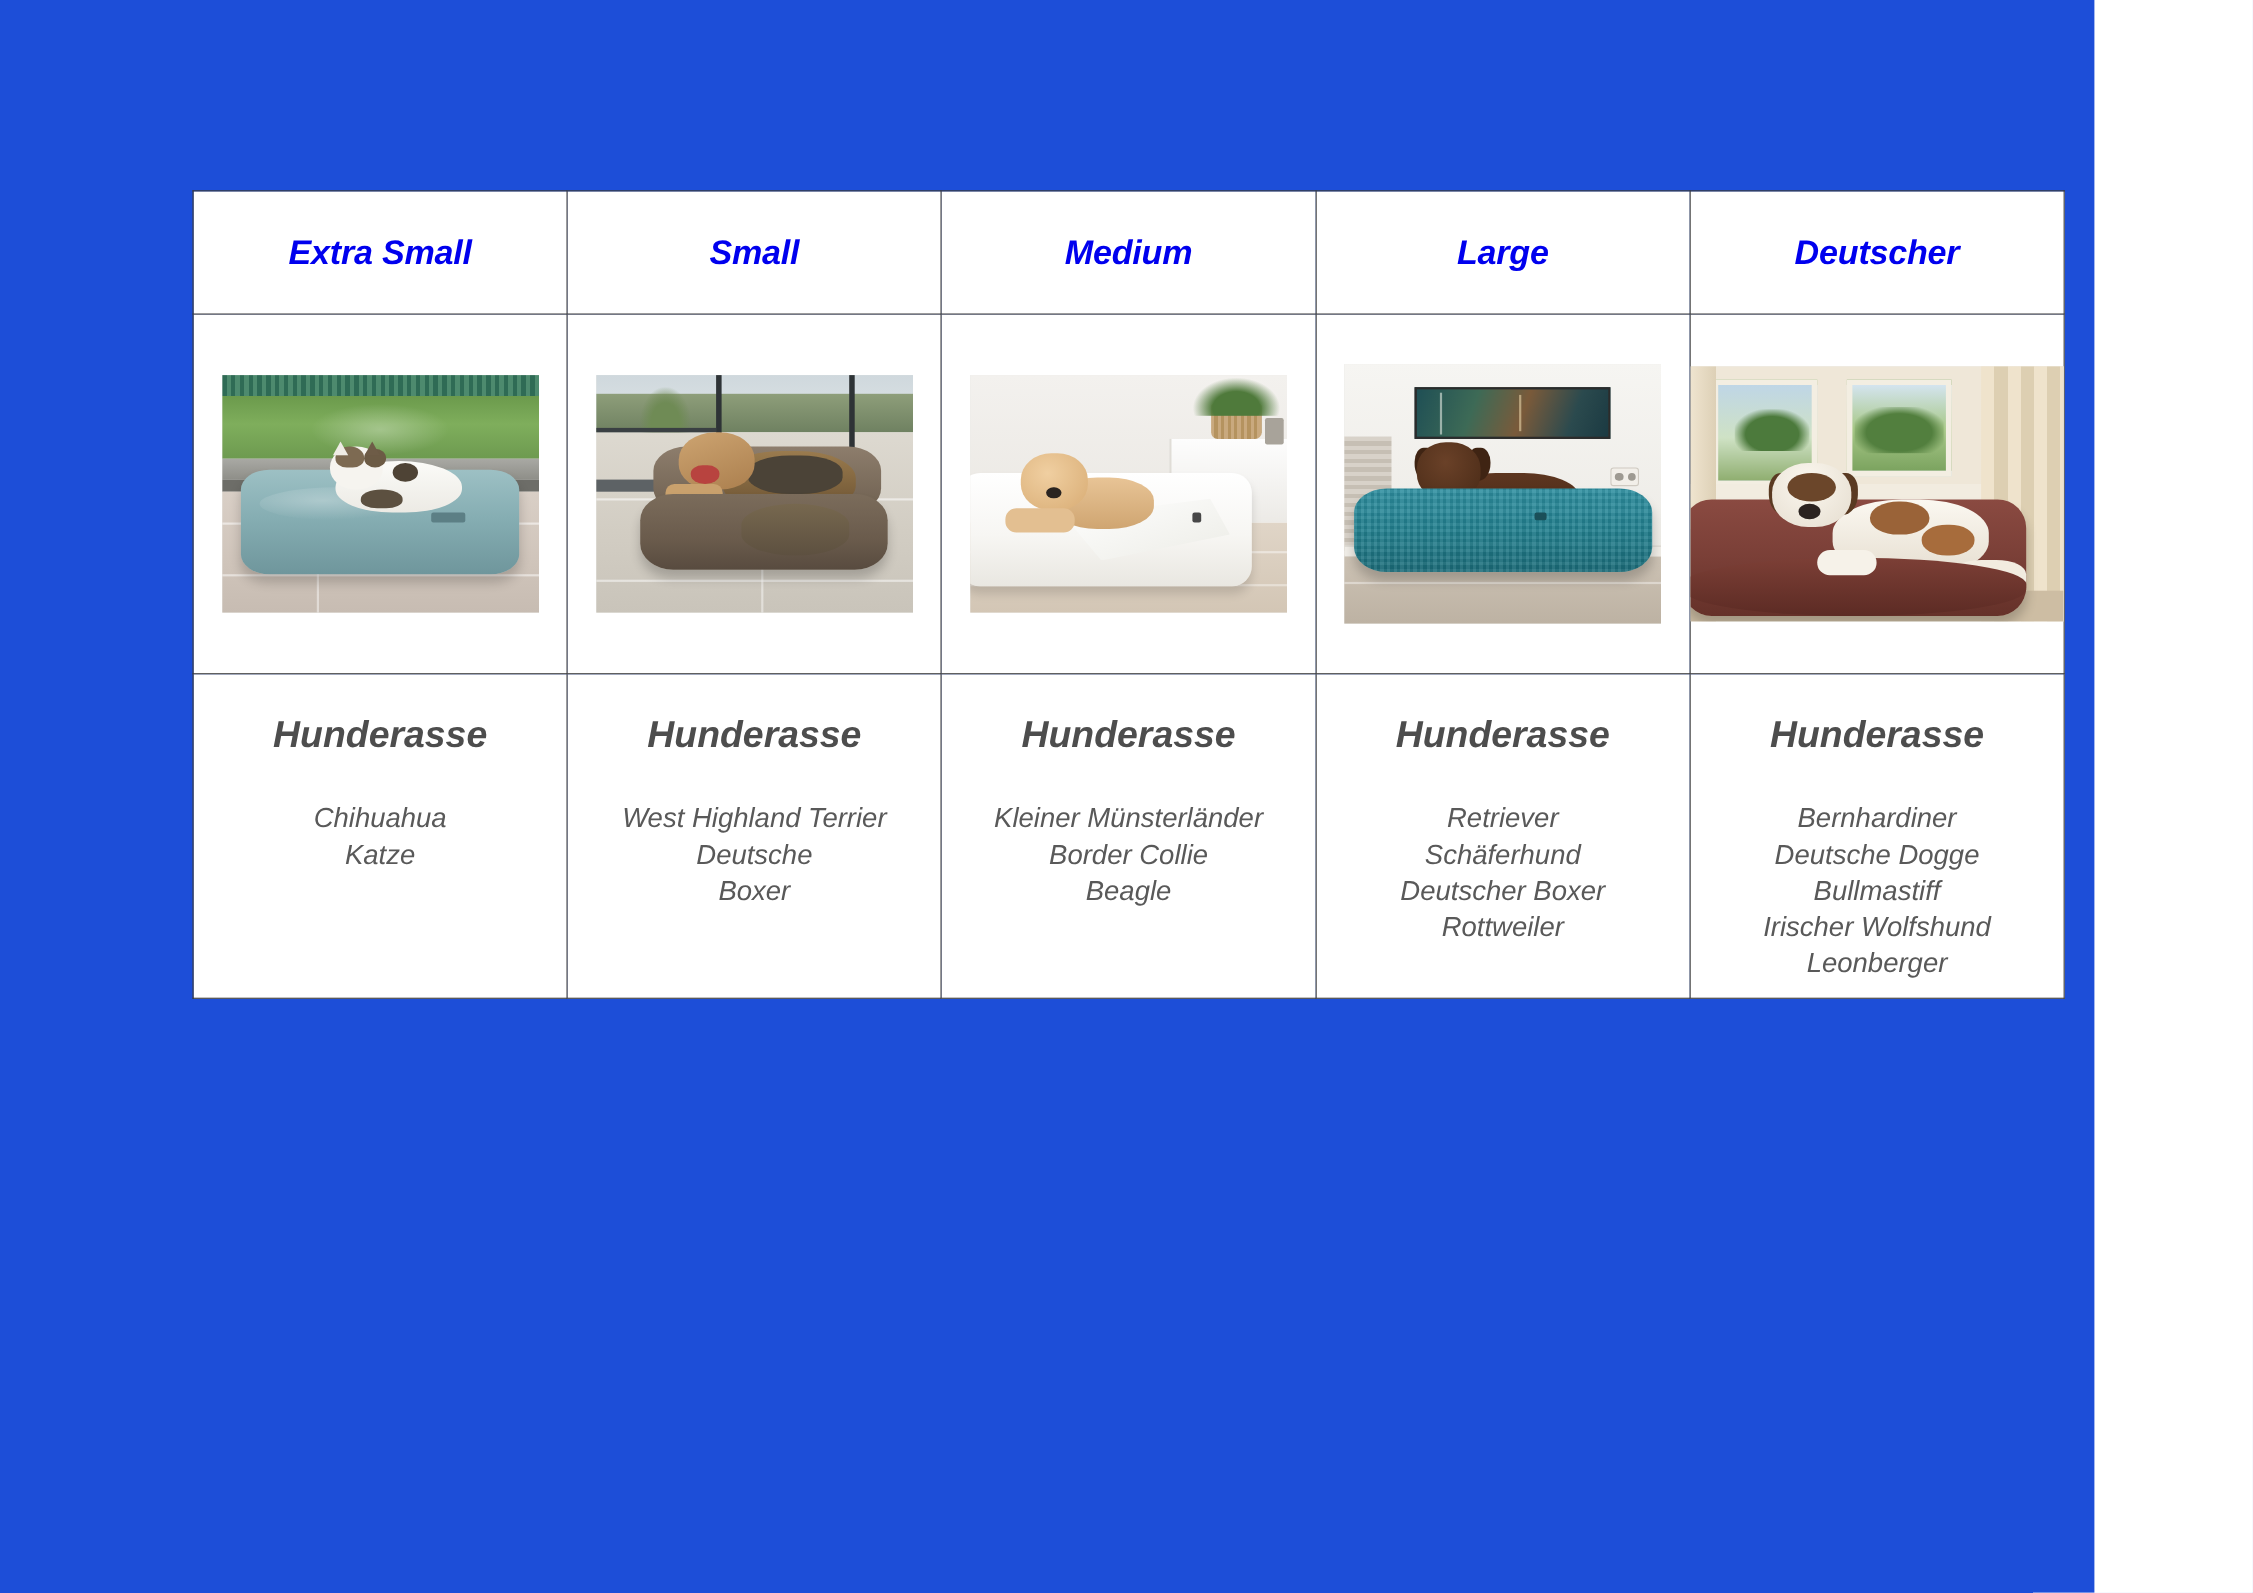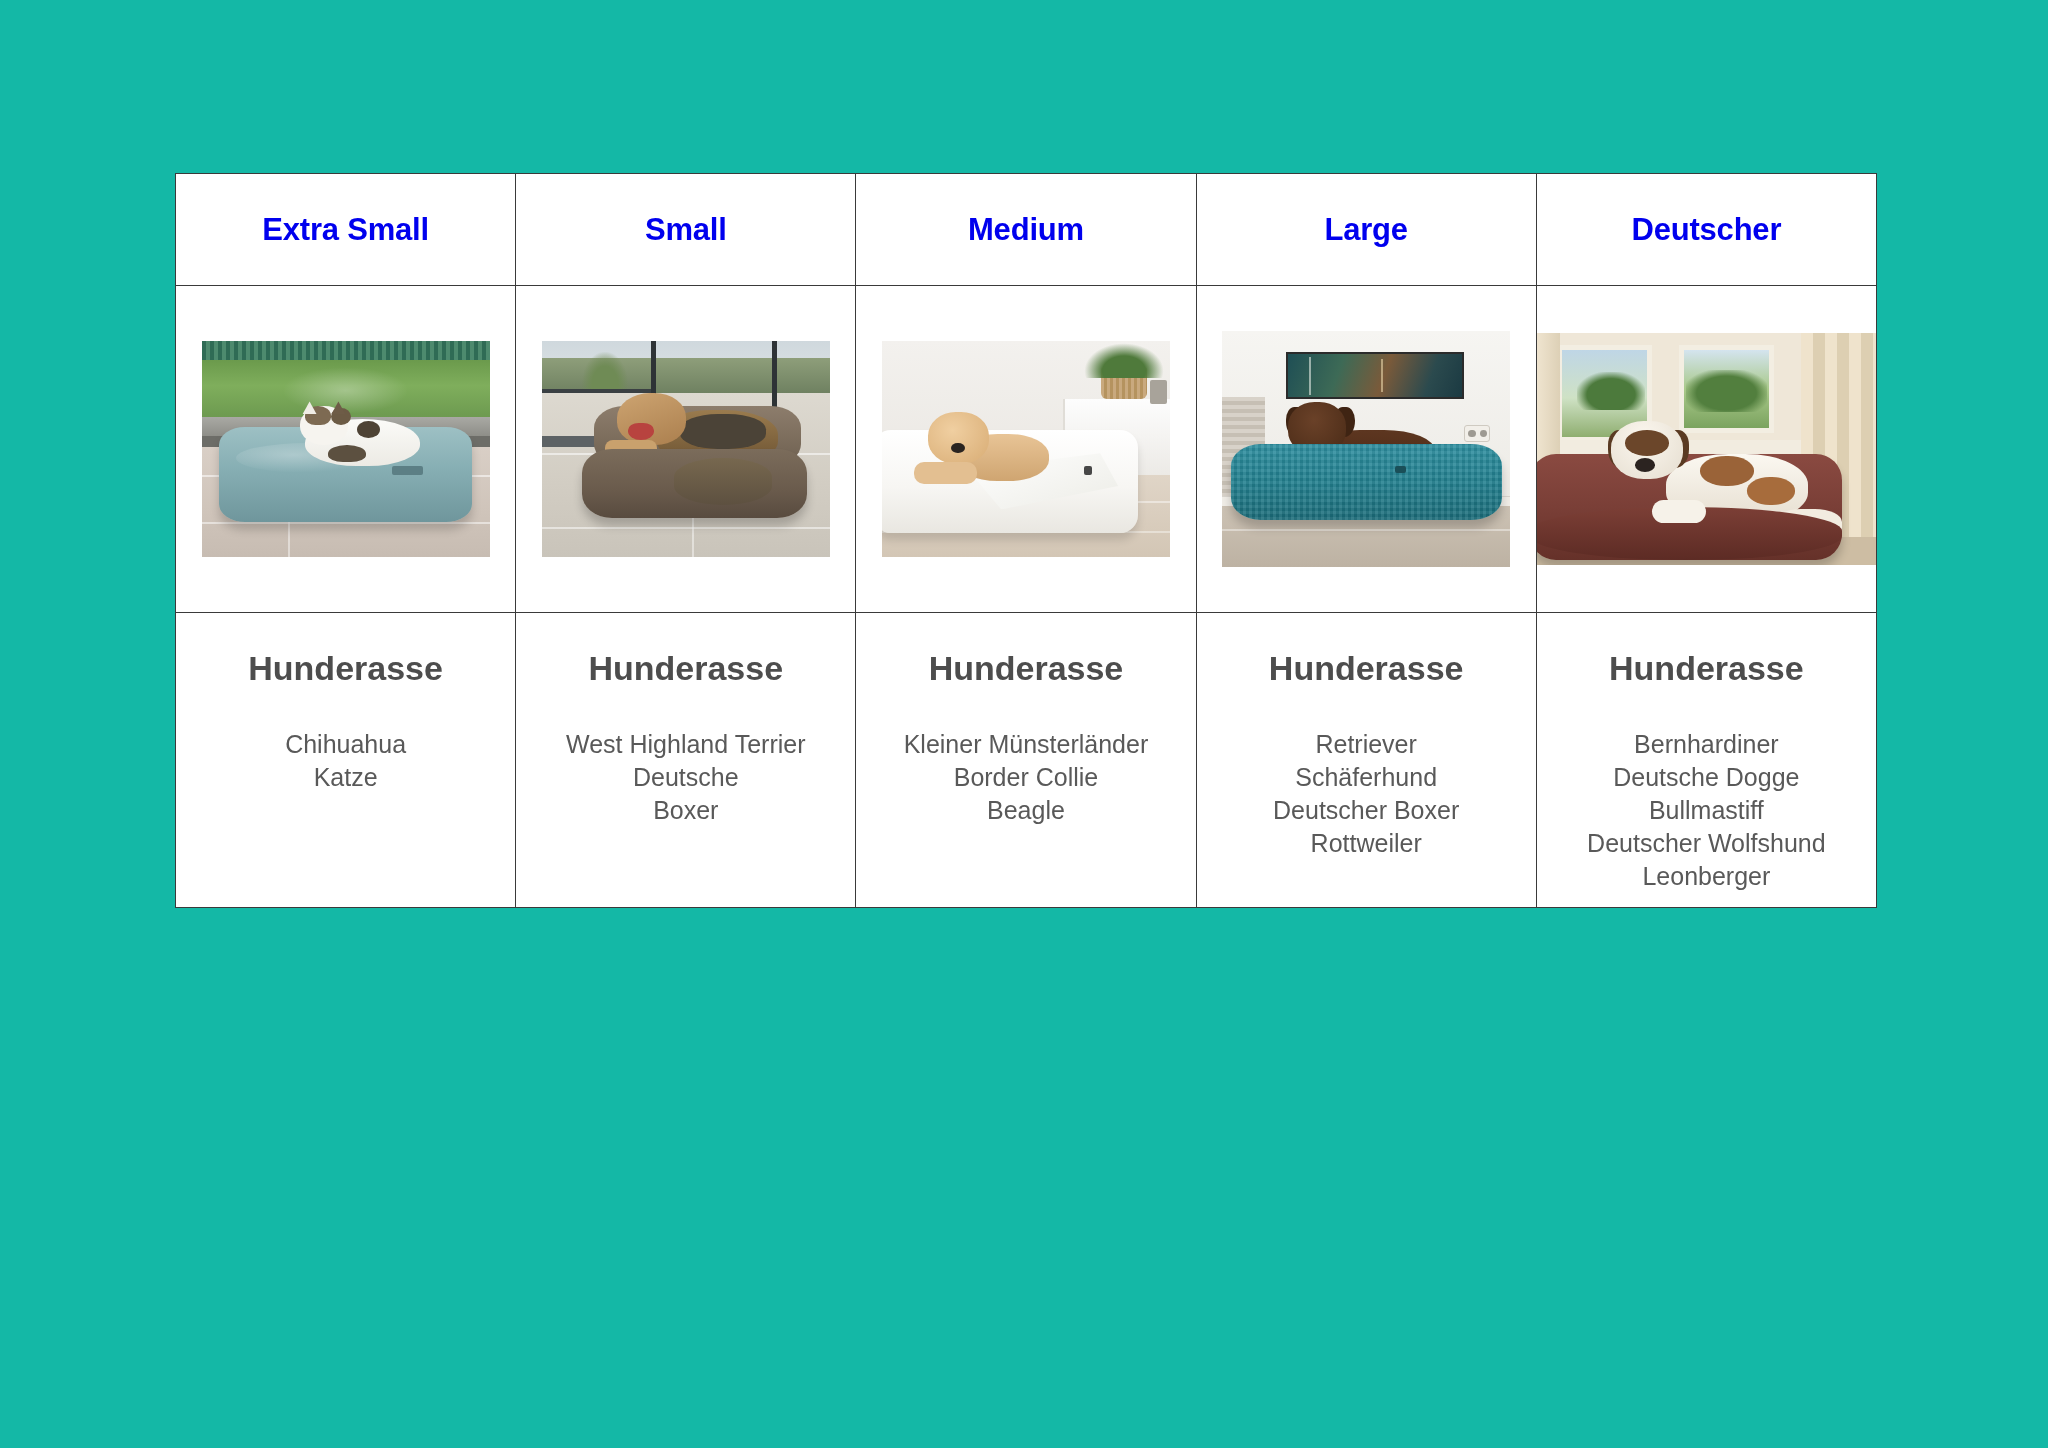--- a/index.html
+++ b/index.html
@@ -2,21 +2,21 @@
 <html><head>
 <meta charset="utf-8">
 <style>
   * { box-sizing: border-box; }
   html, body {
     margin: 0; padding: 0;
     width: 2048px; height: 1448px;
     background: #ffffff;
     font-family: "Liberation Sans", sans-serif;
   }
-  #page { position: relative; width: 2048px; height: 1448px; background:#14b8a6; overflow:hidden; }
+  #page { position: relative; width: 1904px; height: 1448px; background:#1d4ed8; overflow:hidden;font-style:italic; }
 
   table.size-table {
     position: absolute;
     left: 175px; top: 173px;
     width: 1702px;
     border-collapse: collapse;
     table-layout: fixed;
   }
   table.size-table td {
     border: 1.6px solid #3a3a3a;
@@ -437,21 +437,21 @@
           </div>
         </div>
       </td>
       <td>
         <div class="breed-block">
           <div class="breed-title">Hunderasse</div>
           <div class="breed-list">
             <div>Bernhardiner</div>
             <div>Deutsche Dogge</div>
             <div>Bullmastiff</div>
-            <div>Deutscher Wolfshund</div>
+            <div>Irischer Wolfshund</div>
             <div>Leonberger</div>
           </div>
         </div>
       </td>
     </tr>
 
   </tbody>
     </table>
 </div>
 

